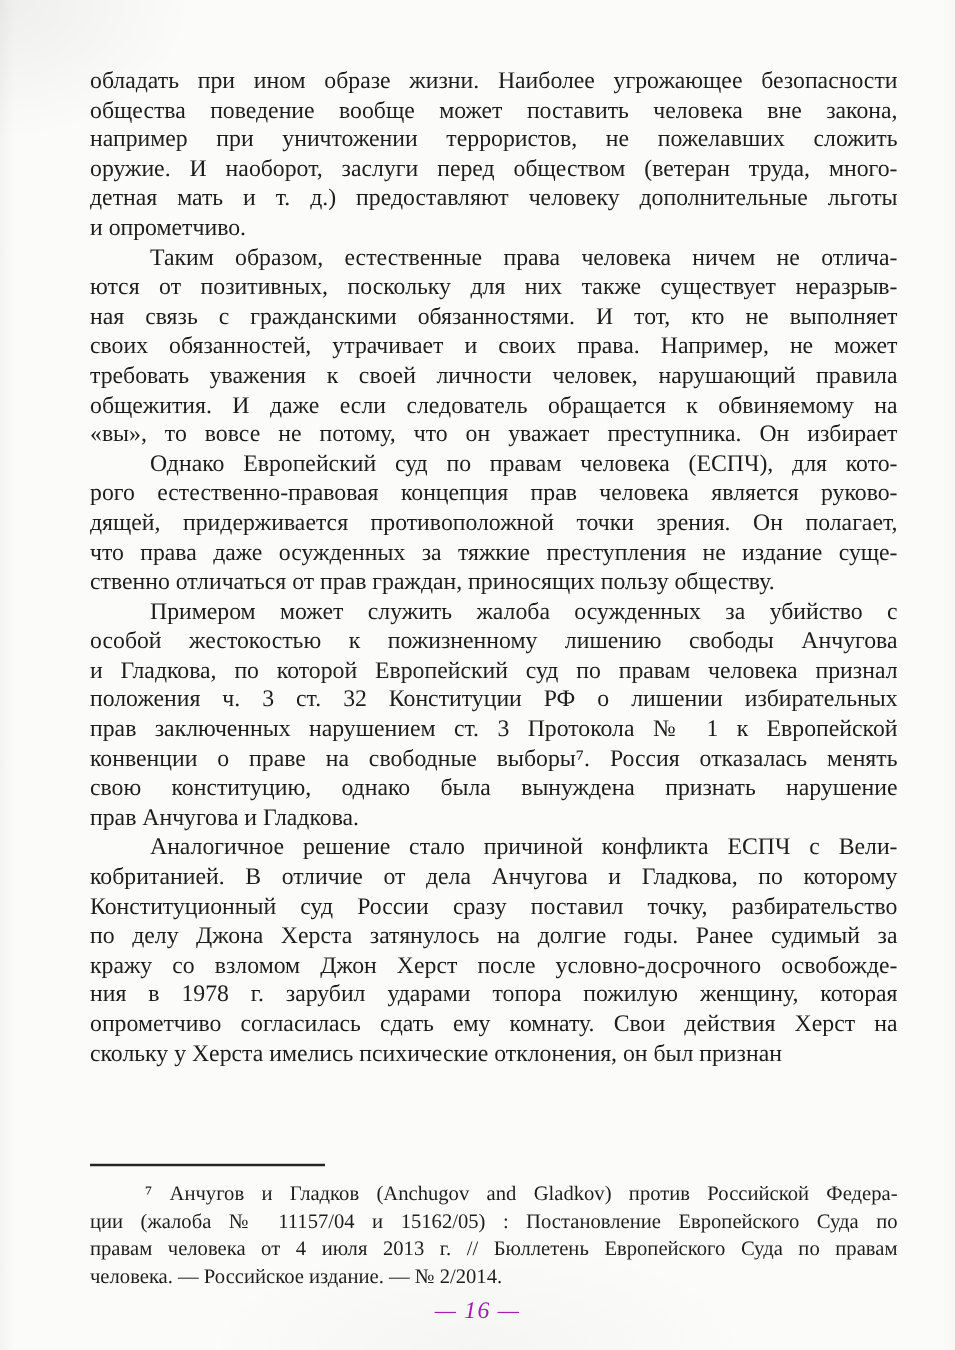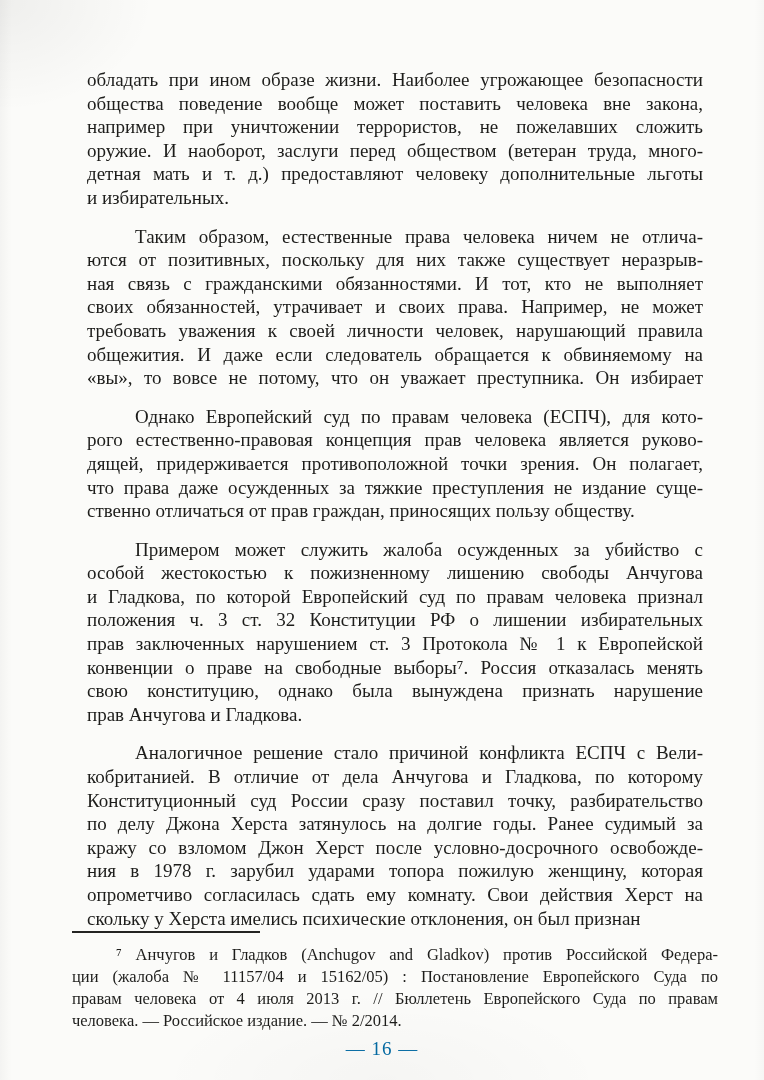--- a/index.html
+++ b/index.html
@@ -30,21 +30,21 @@
       linear-gradient(to left, rgba(0,0,0,0.02), rgba(0,0,0,0) 10px);
   }
   .body-text {
     position: absolute;
     left: 72px;
     top: 53px;
     width: 646px;
     font-size: 19px;
     line-height: 23.6px;
   }
-  .para { margin: 15px; }
+  .para { margin: 0; }
   .line {
     text-align: justify;
     text-align-last: justify;
     white-space: normal;
   }
   .line.last {
     text-align: left;
     text-align-last: left;
   }
   .line.indent { text-indent: 48px; }
@@ -66,35 +66,36 @@
   }
   .footnote .line.indent { text-indent: 44px; }
   .page-number {
     position: absolute;
     left: 0;
     top: 1038px;
     width: 100%;
     text-align: center;
     font-size: 19px;
     letter-spacing: 1px;
-    color: #0369a1;
+    color: #a21caf;
+    font-style: italic;
   }
 </style>
 </head>
 <body>
 
 <div class="page">
   <div class="body-text">
       <div class="para">
         <div class="line">обладать при ином образе жизни. Наиболее угрожающее безопасности</div>
         <div class="line">общества поведение вообще может поставить человека вне закона,</div>
         <div class="line">например при уничтожении террористов, не пожелавших сложить</div>
         <div class="line">оружие. И наоборот, заслуги перед обществом (ветеран труда, много-</div>
         <div class="line">детная мать и т. д.) предоставляют человеку дополнительные льготы</div>
-        <div class="line last">и избирательных.</div>
+        <div class="line last">и опрометчиво.</div>
       </div>
       <div class="para">
         <div class="line indent">Таким образом, естественные права человека ничем не отлича-</div>
         <div class="line">ются от позитивных, поскольку для них также существует неразрыв-</div>
         <div class="line">ная связь с гражданскими обязанностями. И тот, кто не выполняет</div>
         <div class="line">своих обязанностей, утрачивает и своих права. Например, не может</div>
         <div class="line">требовать уважения к своей личности человек, нарушающий правила</div>
         <div class="line">общежития. И даже если следователь обращается к обвиняемому на</div>
         <div class="line">«вы», то вовсе не потому, что он уважает преступника. Он избирает</div>
       </div>

